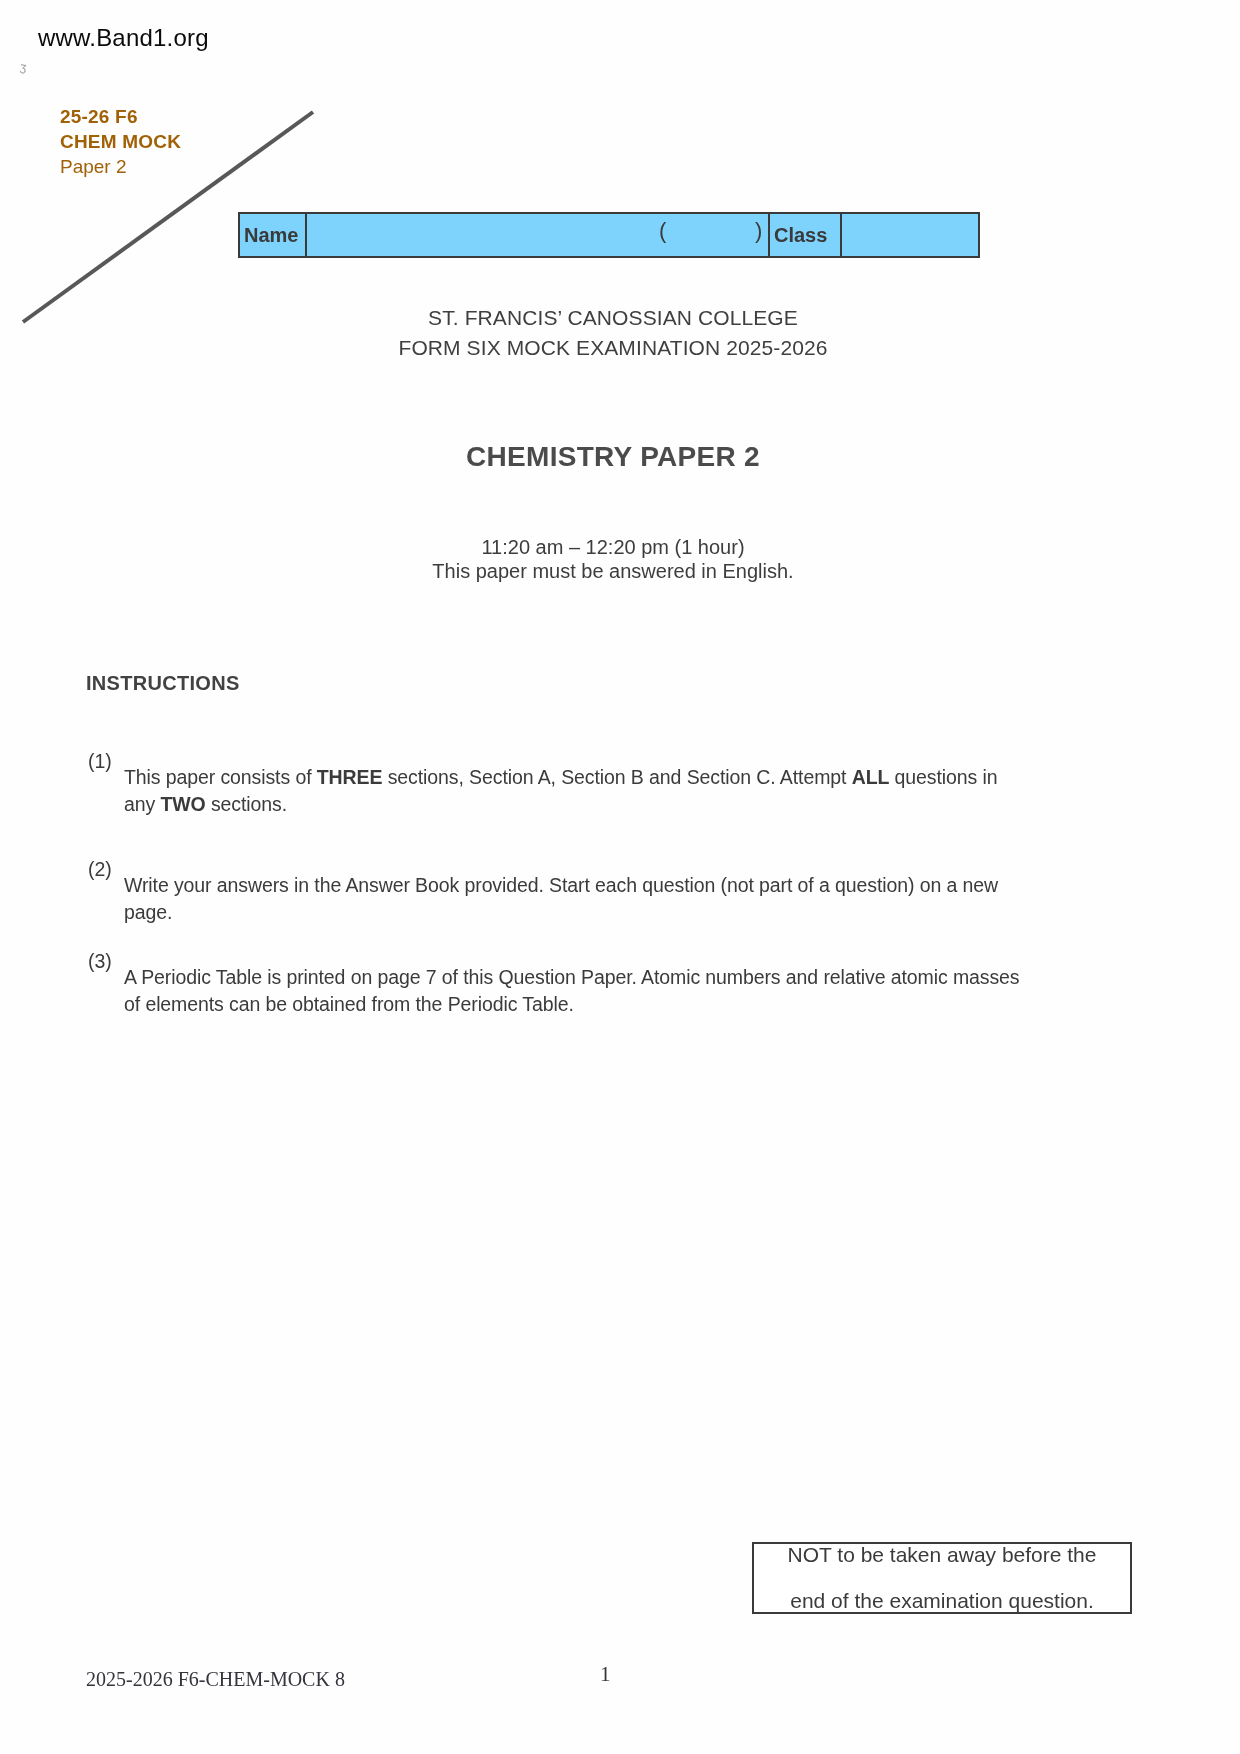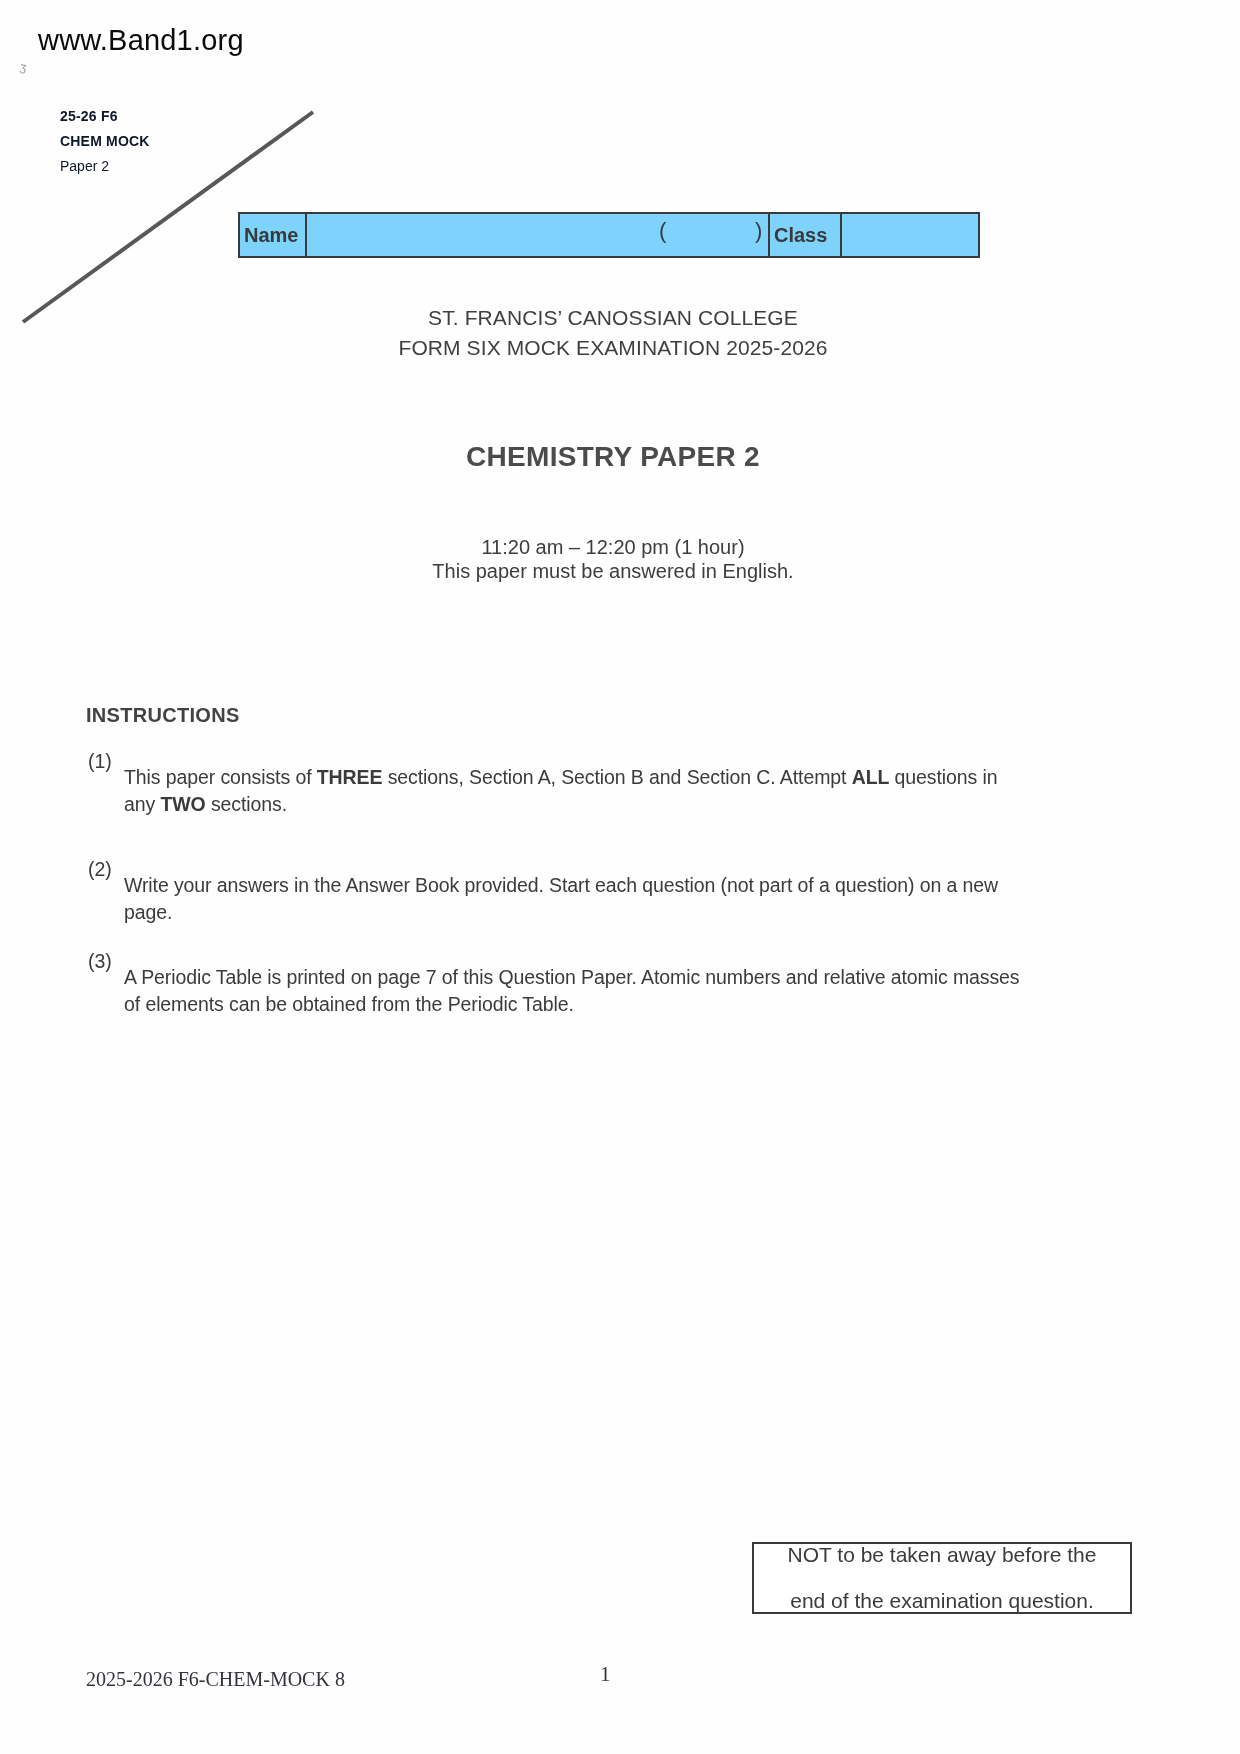--- a/index.html
+++ b/index.html
@@ -5,30 +5,30 @@
   * { margin:0; padding:0; box-sizing:border-box; }
   html,body { background:#ffffff; }
   body { font-family:"Liberation Sans", sans-serif; }
   #page {
     position:relative; width:1240px; height:1754px;
     background:#fefefe; overflow:hidden; color:#3d3d3d;
   }
   
   .watermark {
     position:absolute; left:38px; top:24px;
-    font-size:29px; color:#0b0b0b; letter-spacing:0.2px;
+    font-size:24px; color:#0b0b0b; letter-spacing:0.2px;
   }
   .corner-mark {
     position:absolute; left:20px; top:60px;
     font-size:12px; color:#9a9a9a; transform:rotate(8deg);
   }
   
   .exam-code {
     position:absolute; left:60px; top:104px;
-    font-size:14px; line-height:25px; color:#0f172a;
+    font-size:19px; line-height:25px; color:#a16207;
   }
   .exam-code .b { font-weight:700; letter-spacing:0.2px; }
   
   .strike-svg { position:absolute; left:0; top:100px; pointer-events:none; }
   
   .nc-table {
     position:absolute; left:238px; top:212px; width:742px; height:46px;
     border:2px solid #3a3a3a; display:flex; align-items:stretch;
     background:#7dd3fc;
   }
@@ -41,21 +41,21 @@
   .nc-paren-close { left:448px; }
   .nc-class-label { width:72px; border-right:2px solid #3a3a3a; }
   .nc-class-field { flex:1; }
   
   .center-line { position:absolute; left:0; width:1240px; text-align:center; transform:translateX(-7px); }
   .school-heading { top:303px; font-size:21px; line-height:30px; color:#3f3f3f; letter-spacing:0.1px; }
   .paper-title { top:441px; font-size:28px; font-weight:700; color:#4b4b4b; letter-spacing:0.3px; }
   .session-block { top:535px; font-size:20px; line-height:24px; color:#3d3d3d; }
   
   .instructions-heading {
-    position:absolute; left:86px; top:704px;
+    position:absolute; left:86px; top:672px;
     font-size:20px; font-weight:700; color:#424242; letter-spacing:0.3px;
   }
   .instr-item { position:absolute; left:88px; display:flex; font-size:19.5px; line-height:27px; color:#3b3b3b; }
   .instr-item .num { width:36px; flex:none; }
   .instr-text { white-space:pre-wrap; width:920px; letter-spacing:-0.1px;margin-top:16px; }
   .instr-1 { top:748px; }
   .instr-2 { top:856px; }
   .instr-3 { top:948px; }
   
   .notice-box {

